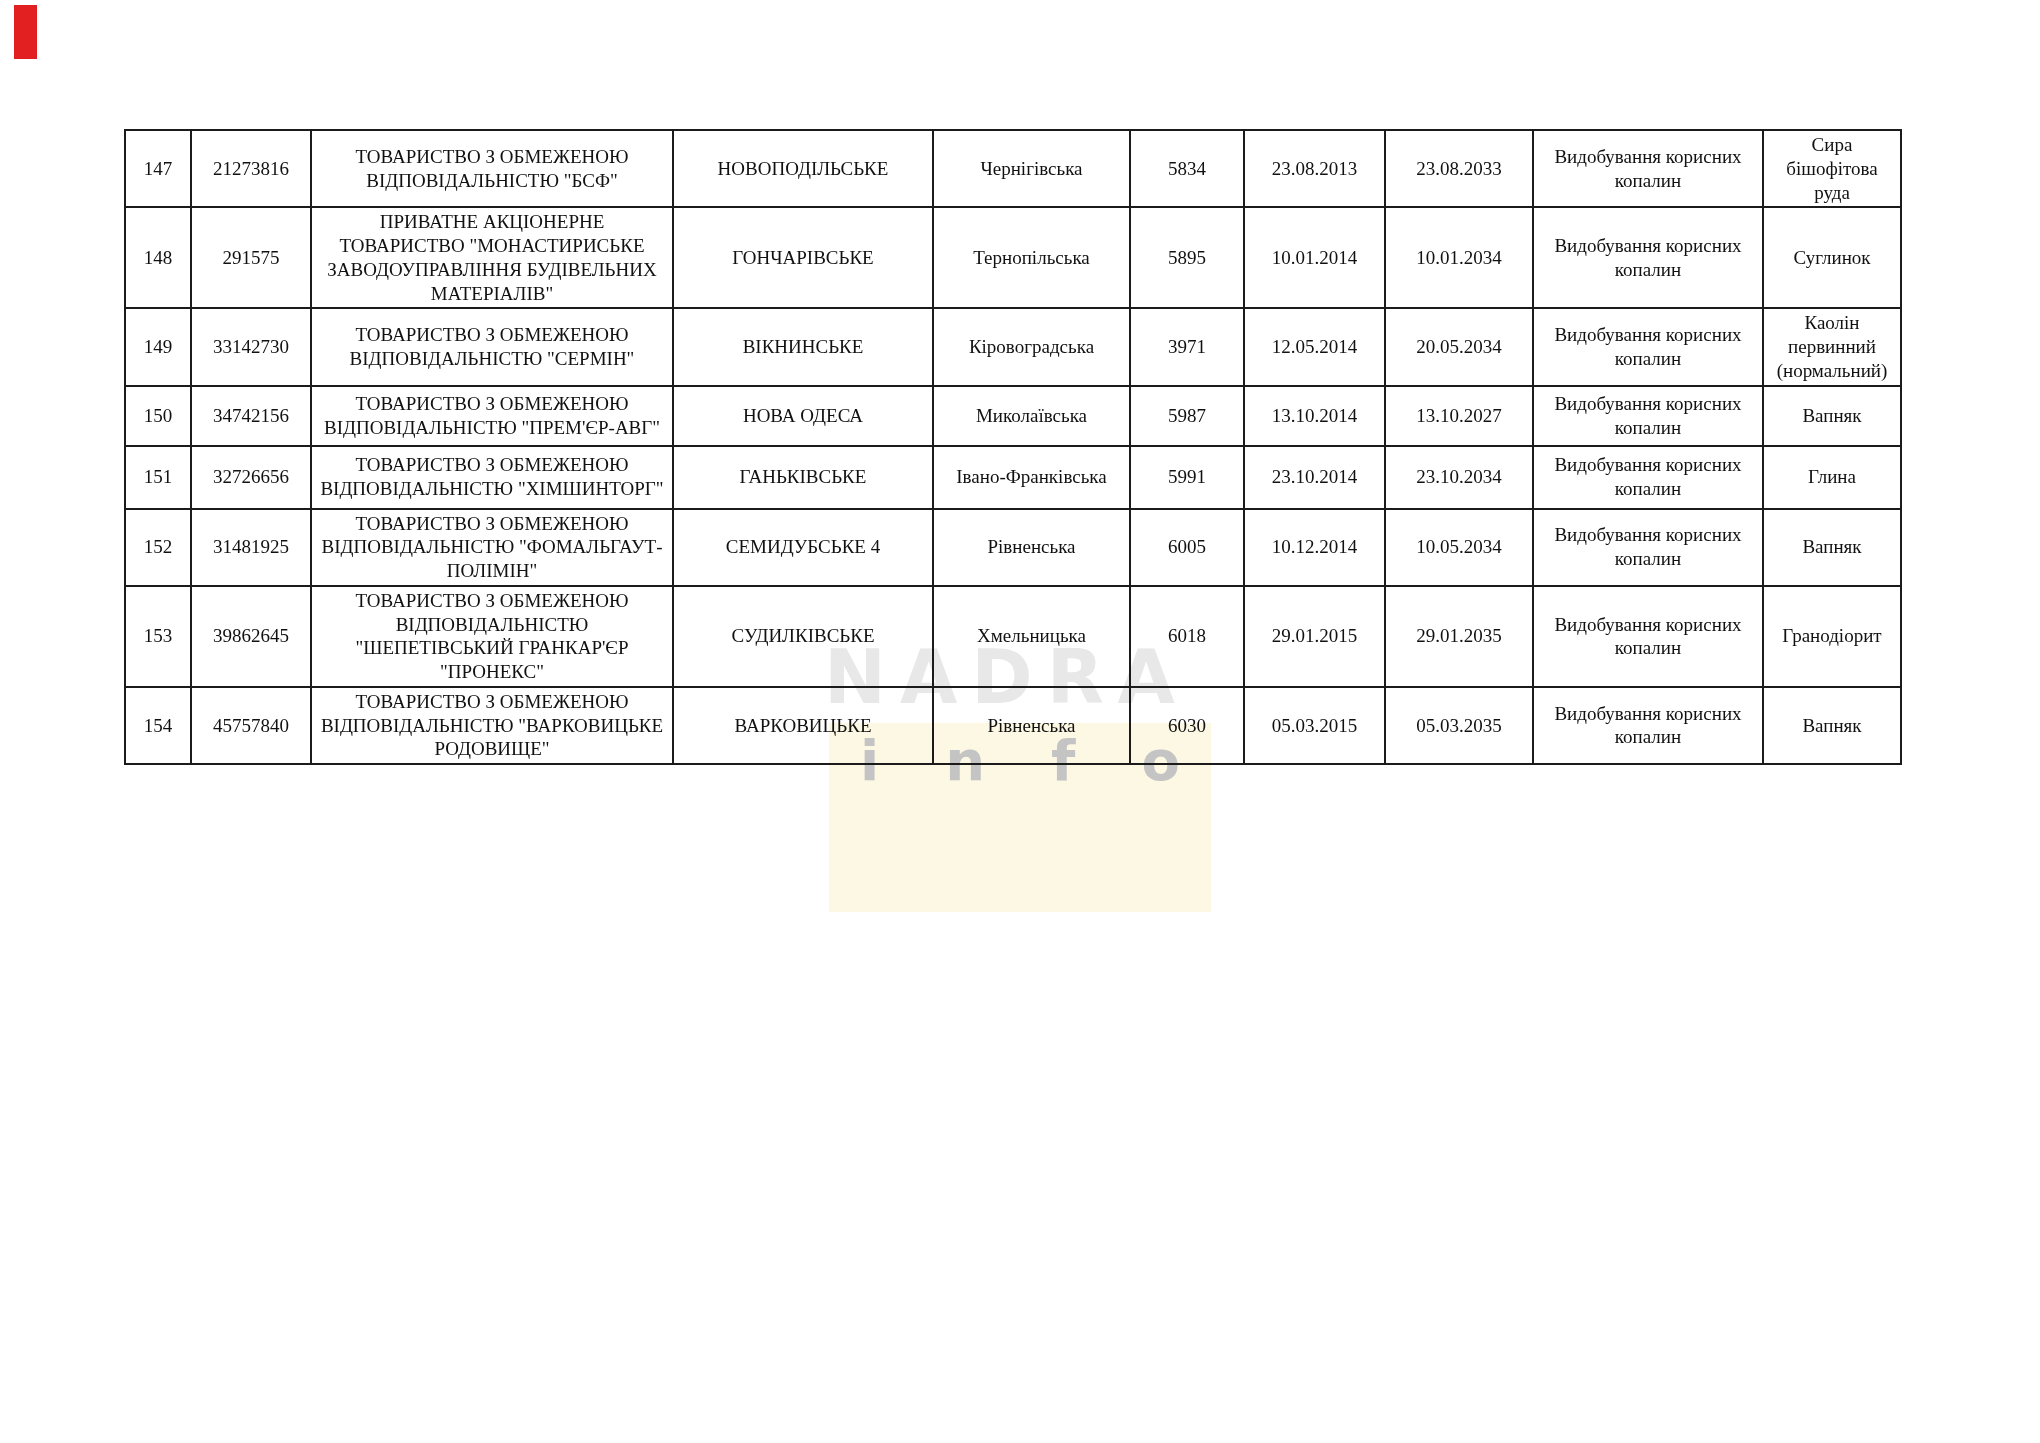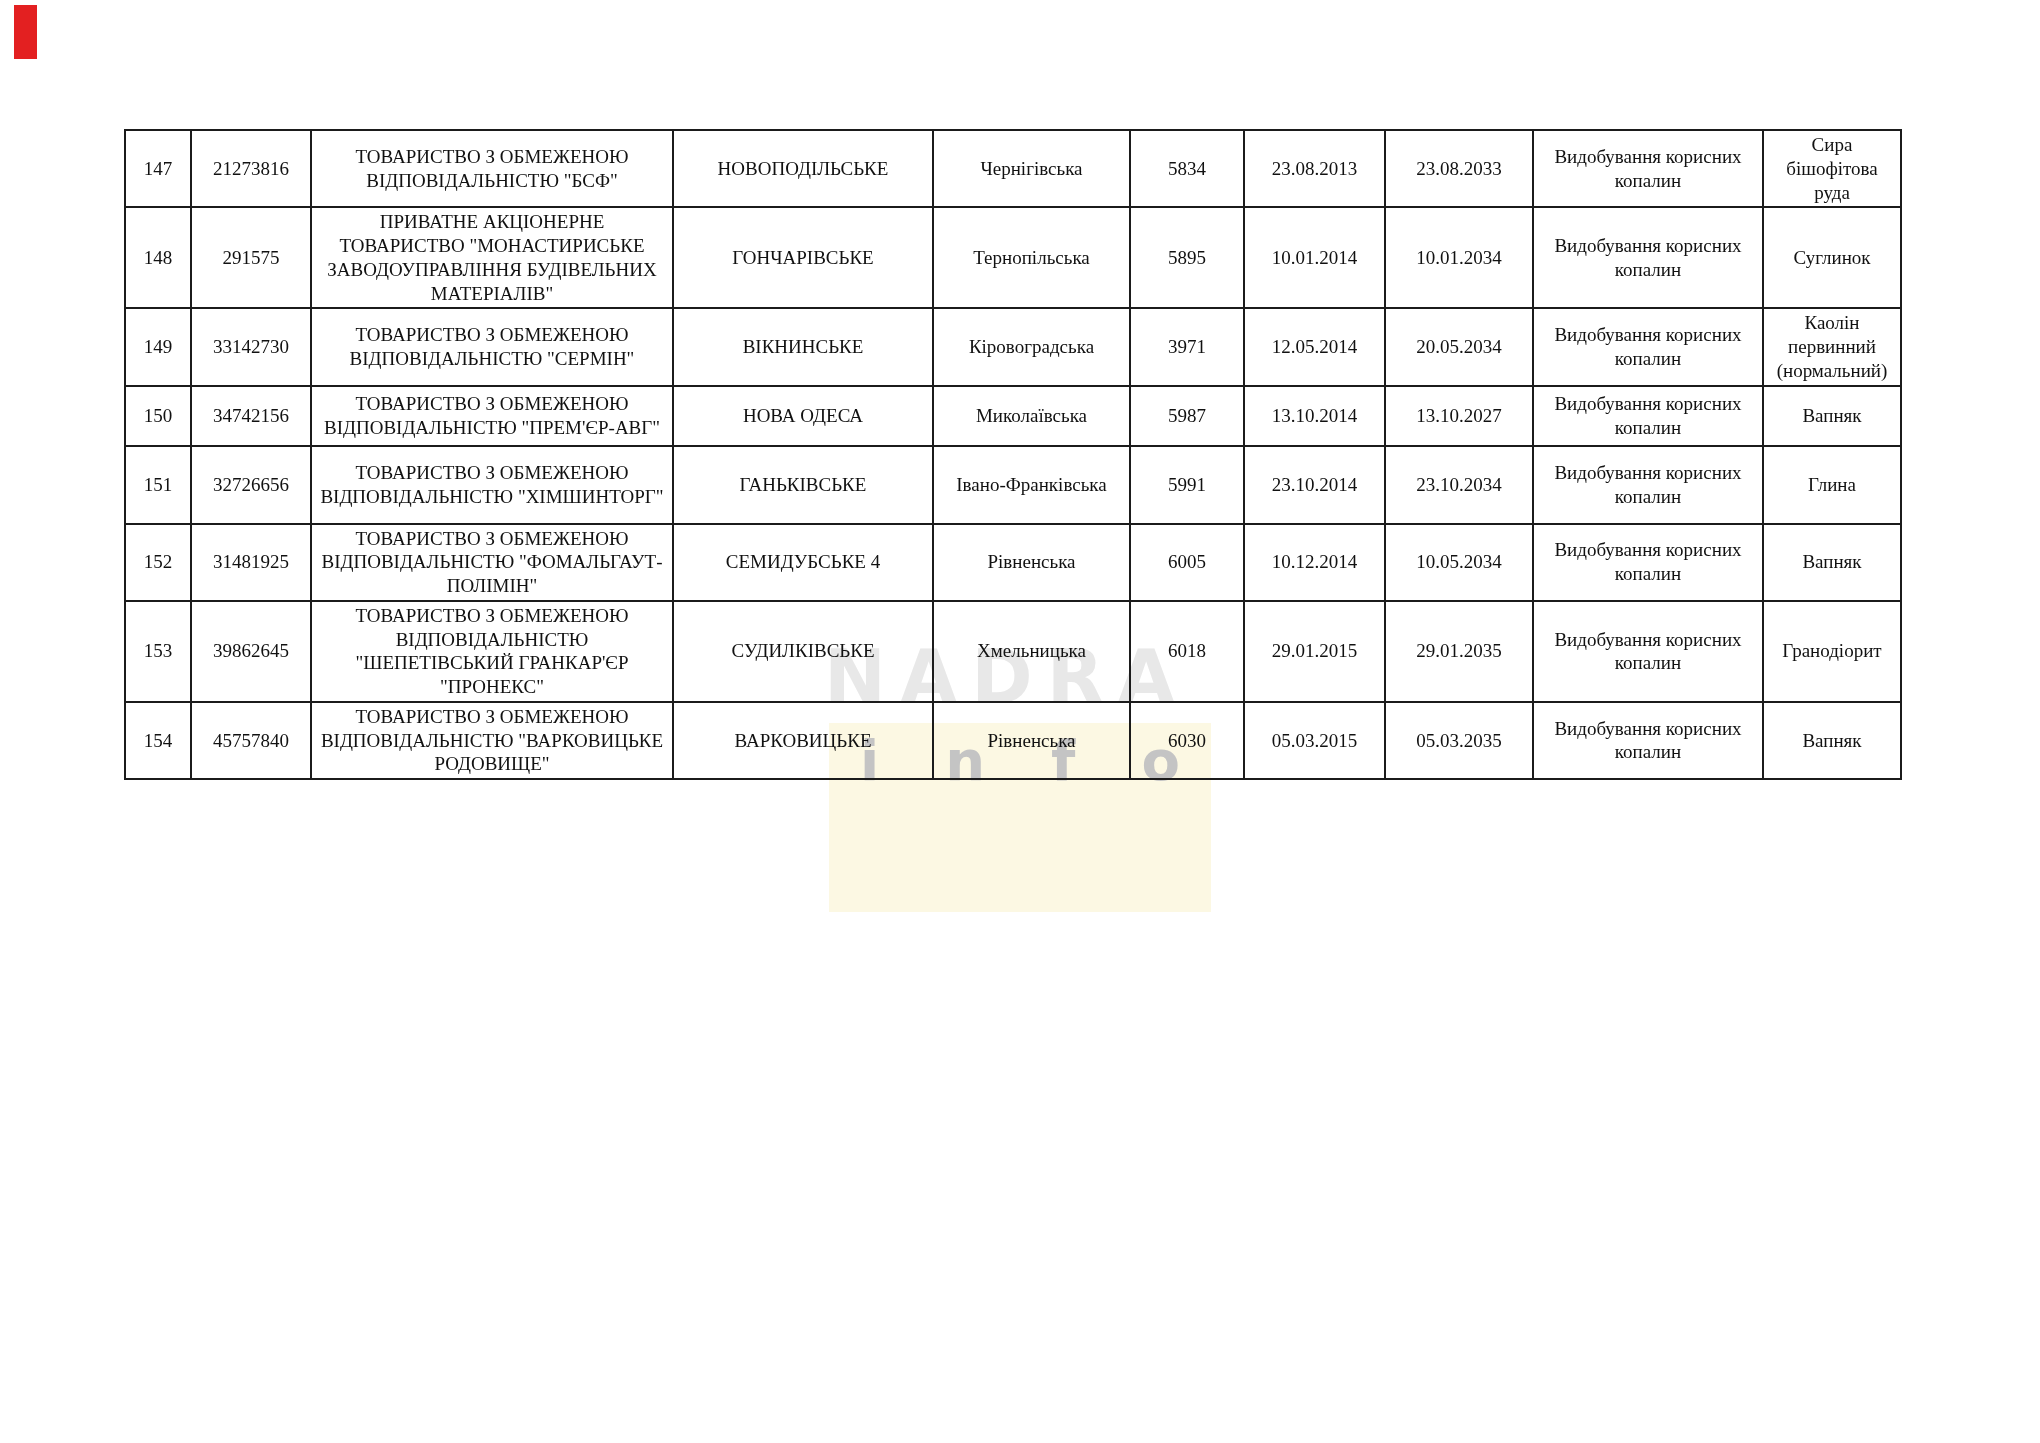--- a/index.html
+++ b/index.html
@@ -137,21 +137,21 @@
         <td>34742156</td>
         <td>ТОВАРИСТВО З ОБМЕЖЕНОЮ ВІДПОВІДАЛЬНІСТЮ "ПРЕМ'ЄР-АВГ"</td>
         <td>НОВА ОДЕСА</td>
         <td>Миколаївська</td>
         <td>5987</td>
         <td>13.10.2014</td>
         <td>13.10.2027</td>
         <td>Видобування корисних копалин</td>
         <td>Вапняк</td>
       </tr>
-      <tr style="height:78px">
+      <tr style="height:63px">
         <td>151</td>
         <td>32726656</td>
         <td>ТОВАРИСТВО З ОБМЕЖЕНОЮ ВІДПОВІДАЛЬНІСТЮ "ХІМШИНТОРГ"</td>
         <td>ГАНЬКІВСЬКЕ</td>
         <td>Івано-Франківська</td>
         <td>5991</td>
         <td>23.10.2014</td>
         <td>23.10.2034</td>
         <td>Видобування корисних копалин</td>
         <td>Глина</td>

